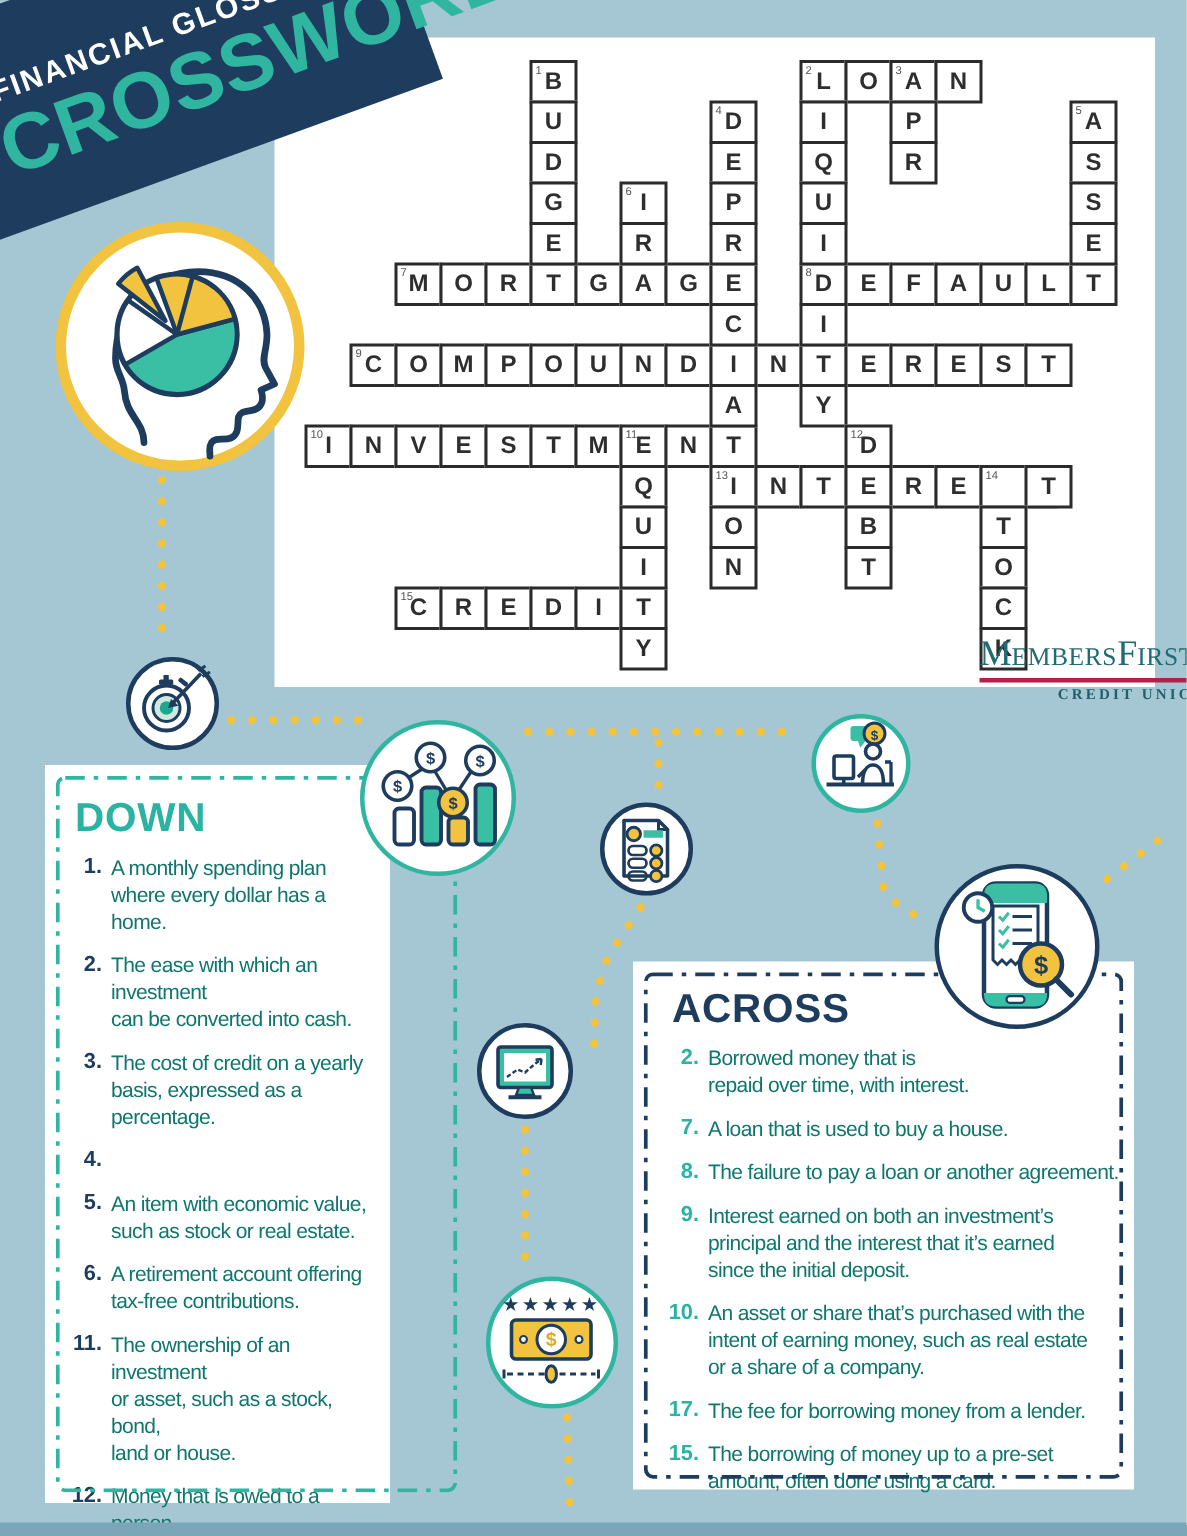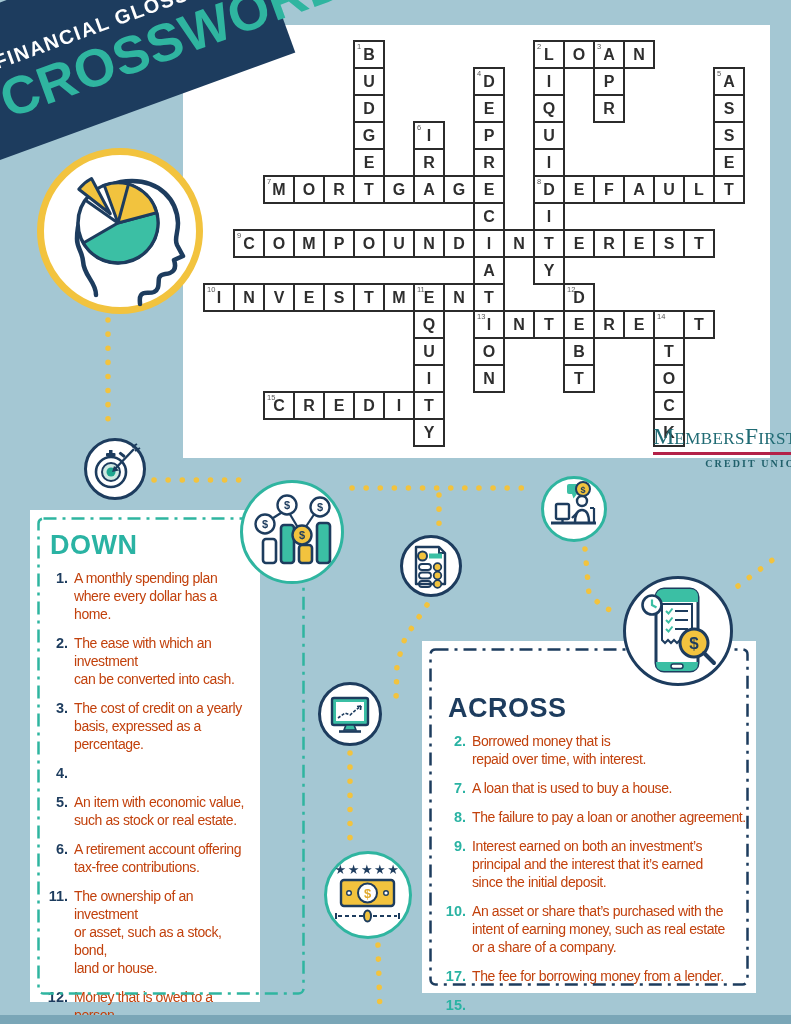--- a/index.html
+++ b/index.html
@@ -43,26 +43,26 @@
   
   .panel{position:absolute;background:#fff;box-sizing:border-box;z-index:2;}
   .down-panel{left:30px;top:510px;width:230px;height:492px;padding:20px 10px 0 14px;}
   .across-panel{left:422px;top:641px;width:334px;height:352px;padding:16px 8px 0 20px;}
   .dashrect{position:absolute;pointer-events:none;}
   .dashrect rect{fill:none;stroke-width:2.5;stroke-dasharray:13 6 3 6;}
   .down-panel .dashrect rect{stroke:#2fb5a0;}
   .across-panel .dashrect rect{stroke:#1d3c5e;}
   .panel h2{margin:0 0 8px 6px;font-size:27px;letter-spacing:0.5px;}
   .down-panel h2{color:#2ab3a3;}
-  .across-panel h2{color:#1d3c5e;margin-top:36px;}
+  .across-panel h2{color:#1d3c5e;}
   .clue{display:flex;gap:6px;margin-bottom:11px;}
   .clue .n{min-width:24px;text-align:right;font-weight:bold;font-size:14.5px;line-height:18px;}
   .down-panel .n{color:#1d3c5e;}
   .across-panel .n{color:#2ab3a3;}
-  .clue .t{white-space:pre-line;font-size:14px;line-height:18px;letter-spacing:-0.4px;color:#c2410c;}
+  .clue .t{white-space:pre-line;font-size:14px;line-height:18px;letter-spacing:-0.4px;color:#0f766e;}
 
   .bottom-strip{position:absolute;left:0;bottom:0;width:100%;height:9px;background:#7aa6b7;z-index:4;}
 </style>
 </head>
 <body>
 
 <div id="stage">
 
   <svg class="dots" width="791" height="1024">
       <polyline points="108,320 108,430"></polyline>
@@ -474,20 +474,22 @@
           <span class="t">An asset or share that’s purchased with the
 intent of earning money, such as real estate
 or a share of a company.</span>
         </div>
         <div class="clue">
           <span class="n">17.</span>
           <span class="t">The fee for borrowing money from a lender.</span>
         </div>
         <div class="clue">
           <span class="n">15.</span>
+          <span class="t">The borrowing of money up to a pre-set
+amount, often done using a card.</span>
         </div>
       </div>
   </section>
 
   <div class="banner">
     <div class="banner-inner">
       <div class="banner-kicker">FINANCIAL GLOSSARY</div>
       <div class="banner-title">CROSSWORD</div>
     </div>
   </div>

